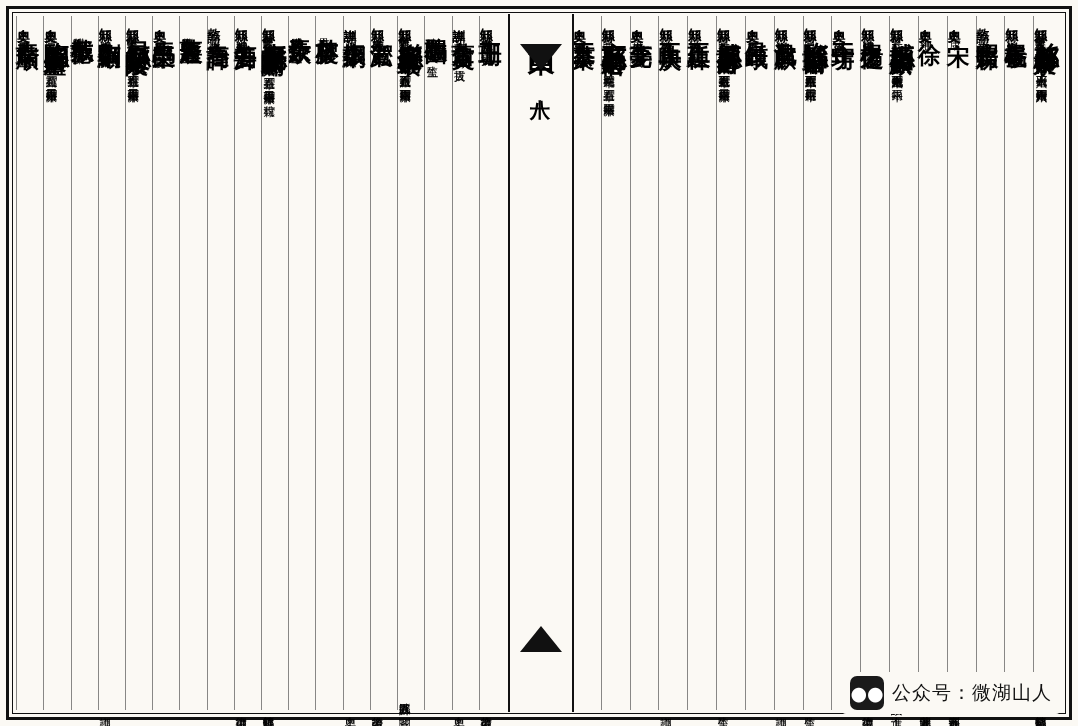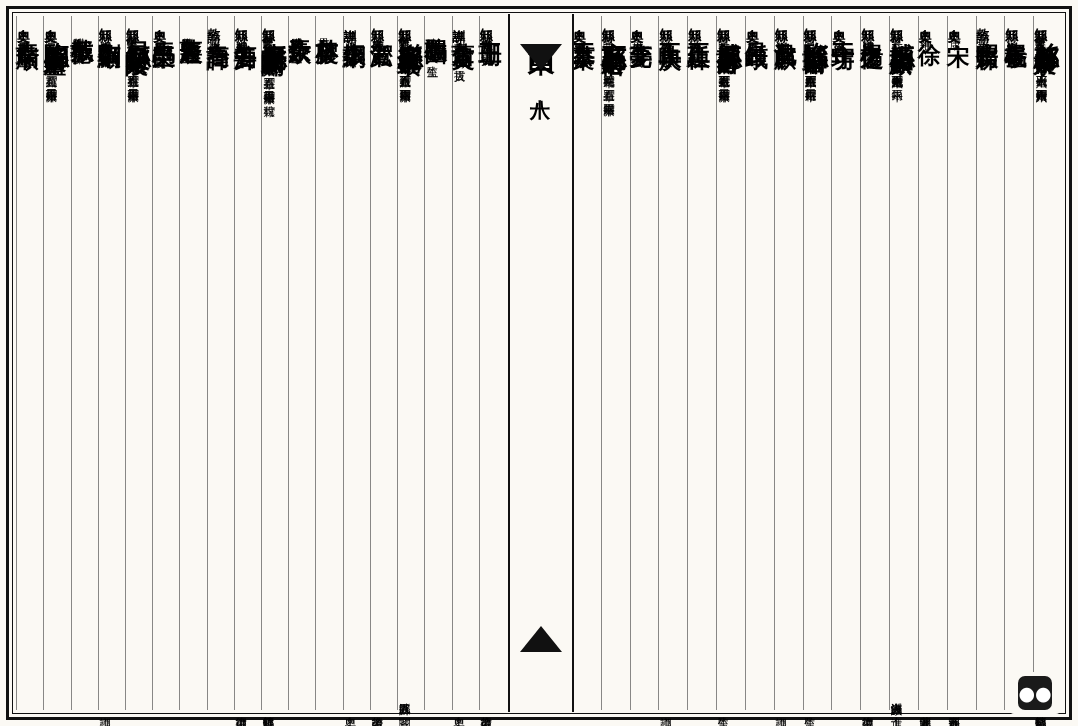--- a/index.html
+++ b/index.html
@@ -399,15 +399,16 @@
         <div class="vert person">秦瑞順</div>
         <div class="vert note">順天大興縣人 生監</div>
         <div class="grow"></div>
       </div>
     </div>
 
   <div class="watermark">
     <div class="wm-logo">
         <span>●●</span>
       </div>
+    <div class="wm-text">公众号：微湖山人</div>
   </div>
 
 </div>
 
 </body></html>

